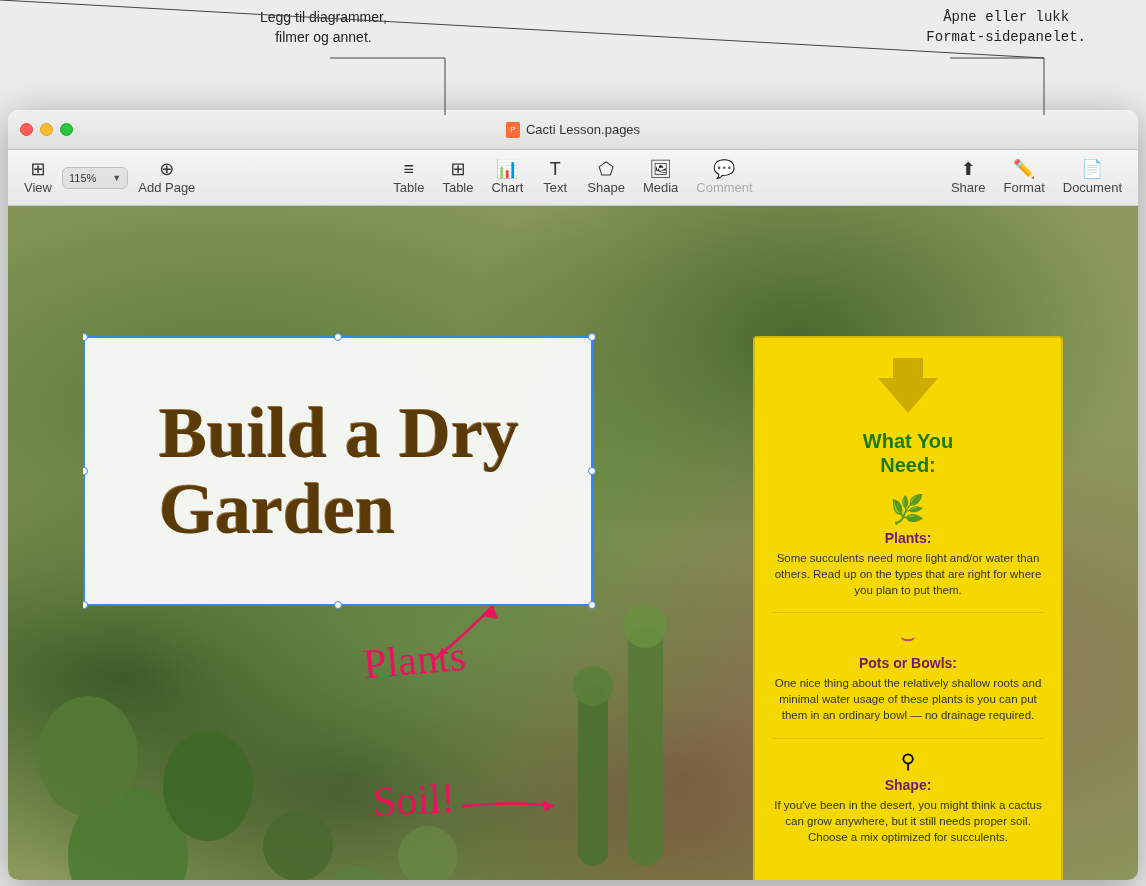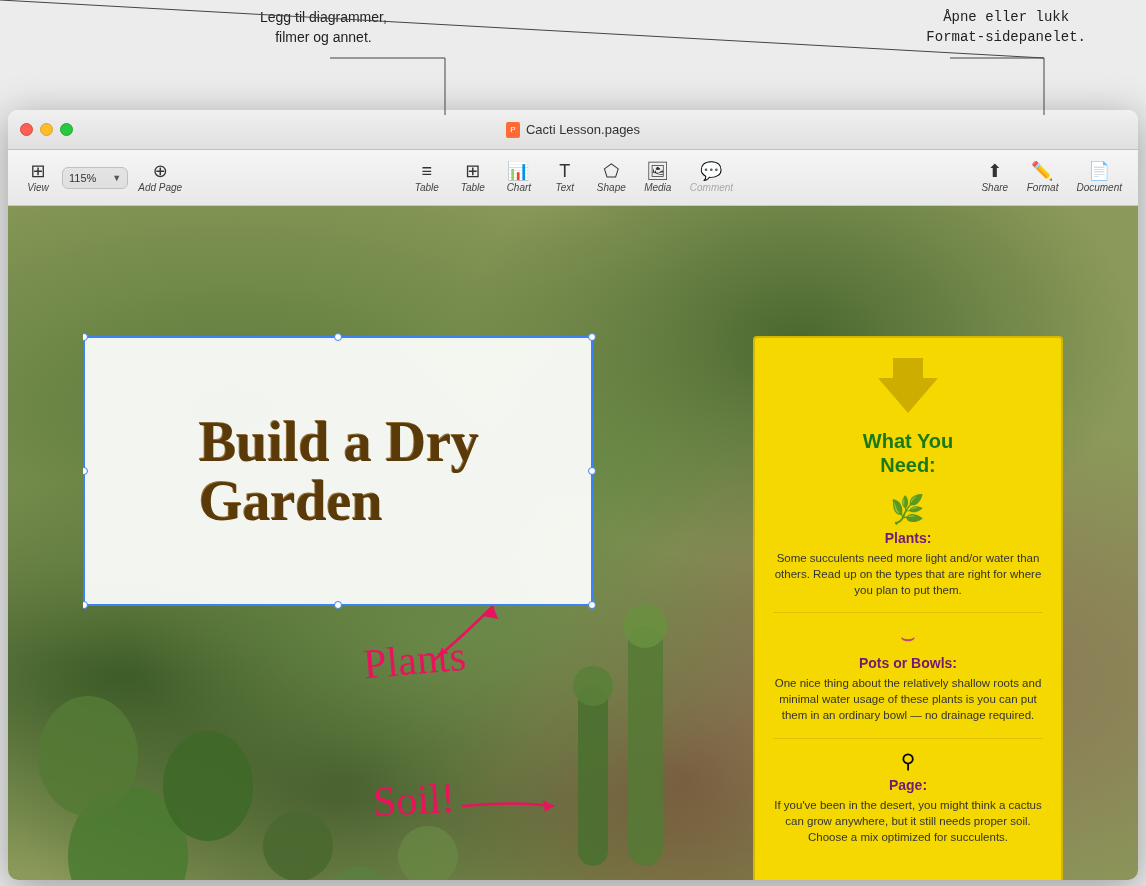--- a/index.html
+++ b/index.html
@@ -122,23 +122,22 @@
       cursor: pointer;
       gap: 2px;
       min-width: 44px;
     }
     .toolbar-btn .btn-icon {
       font-size: 18px;
       color: #333;
       line-height: 1;
     }
     .toolbar-btn .btn-label {
-      font-size: 10px;
+      font-size: 13px;
       color: #444;
-      font-style: italic;
     }
     .toolbar-btn.disabled .btn-icon,
     .toolbar-btn.disabled .btn-label {
       color: #aaa;
     }
     .toolbar-left { flex: 1; display: flex; align-items: center; gap: 2px; }
     .toolbar-center { flex: 2; display: flex; align-items: center; justify-content: center; gap: 2px; }
     .toolbar-right { flex: 1; display: flex; align-items: center; justify-content: flex-end; gap: 2px; }
 
     .zoom-btn {
@@ -202,21 +201,21 @@
       border: 2px solid #3b82f6;
       border-radius: 4px;
       display: flex;
       align-items: center;
       justify-content: center;
       padding: 20px;
       z-index: 10;
     }
     .title-text {
       font-family: Georgia, 'Times New Roman', serif;
-      font-size: 56px;
+      font-size: 72px;
       font-weight: 900;
       color: #8b5e1a;
       line-height: 1.05;
       text-shadow: 1px 1px 0 #5a3a08;
       background: 
         repeating-linear-gradient(
           45deg,
           rgba(139,94,26,0.9) 0px,
           rgba(139,94,26,0.9) 2px,
           rgba(101,65,10,0.7) 2px,
@@ -529,21 +528,21 @@
           <div class="panel-section-text">
             <span>One nice thing about the relatively shallow roots and minimal water usage of these plants is you can put them in an ordinary bowl — no drainage required.</span>
           </div>
         </div>
 
         <div class="panel-divider"></div>
 
         <div class="panel-section">
           <div class="panel-section-icon" style="font-size:20px;">⚲</div>
           <div class="panel-section-title">
-            <span>Page:</span>
+            <span>Shape:</span>
           </div>
           <div class="panel-section-text">
             <span>If you've been in the desert, you might think a cactus can grow anywhere, but it still needs proper soil. Choose a mix optimized for succulents.</span>
           </div>
         </div>
       </div>
 
     </div>
   </div>
 

